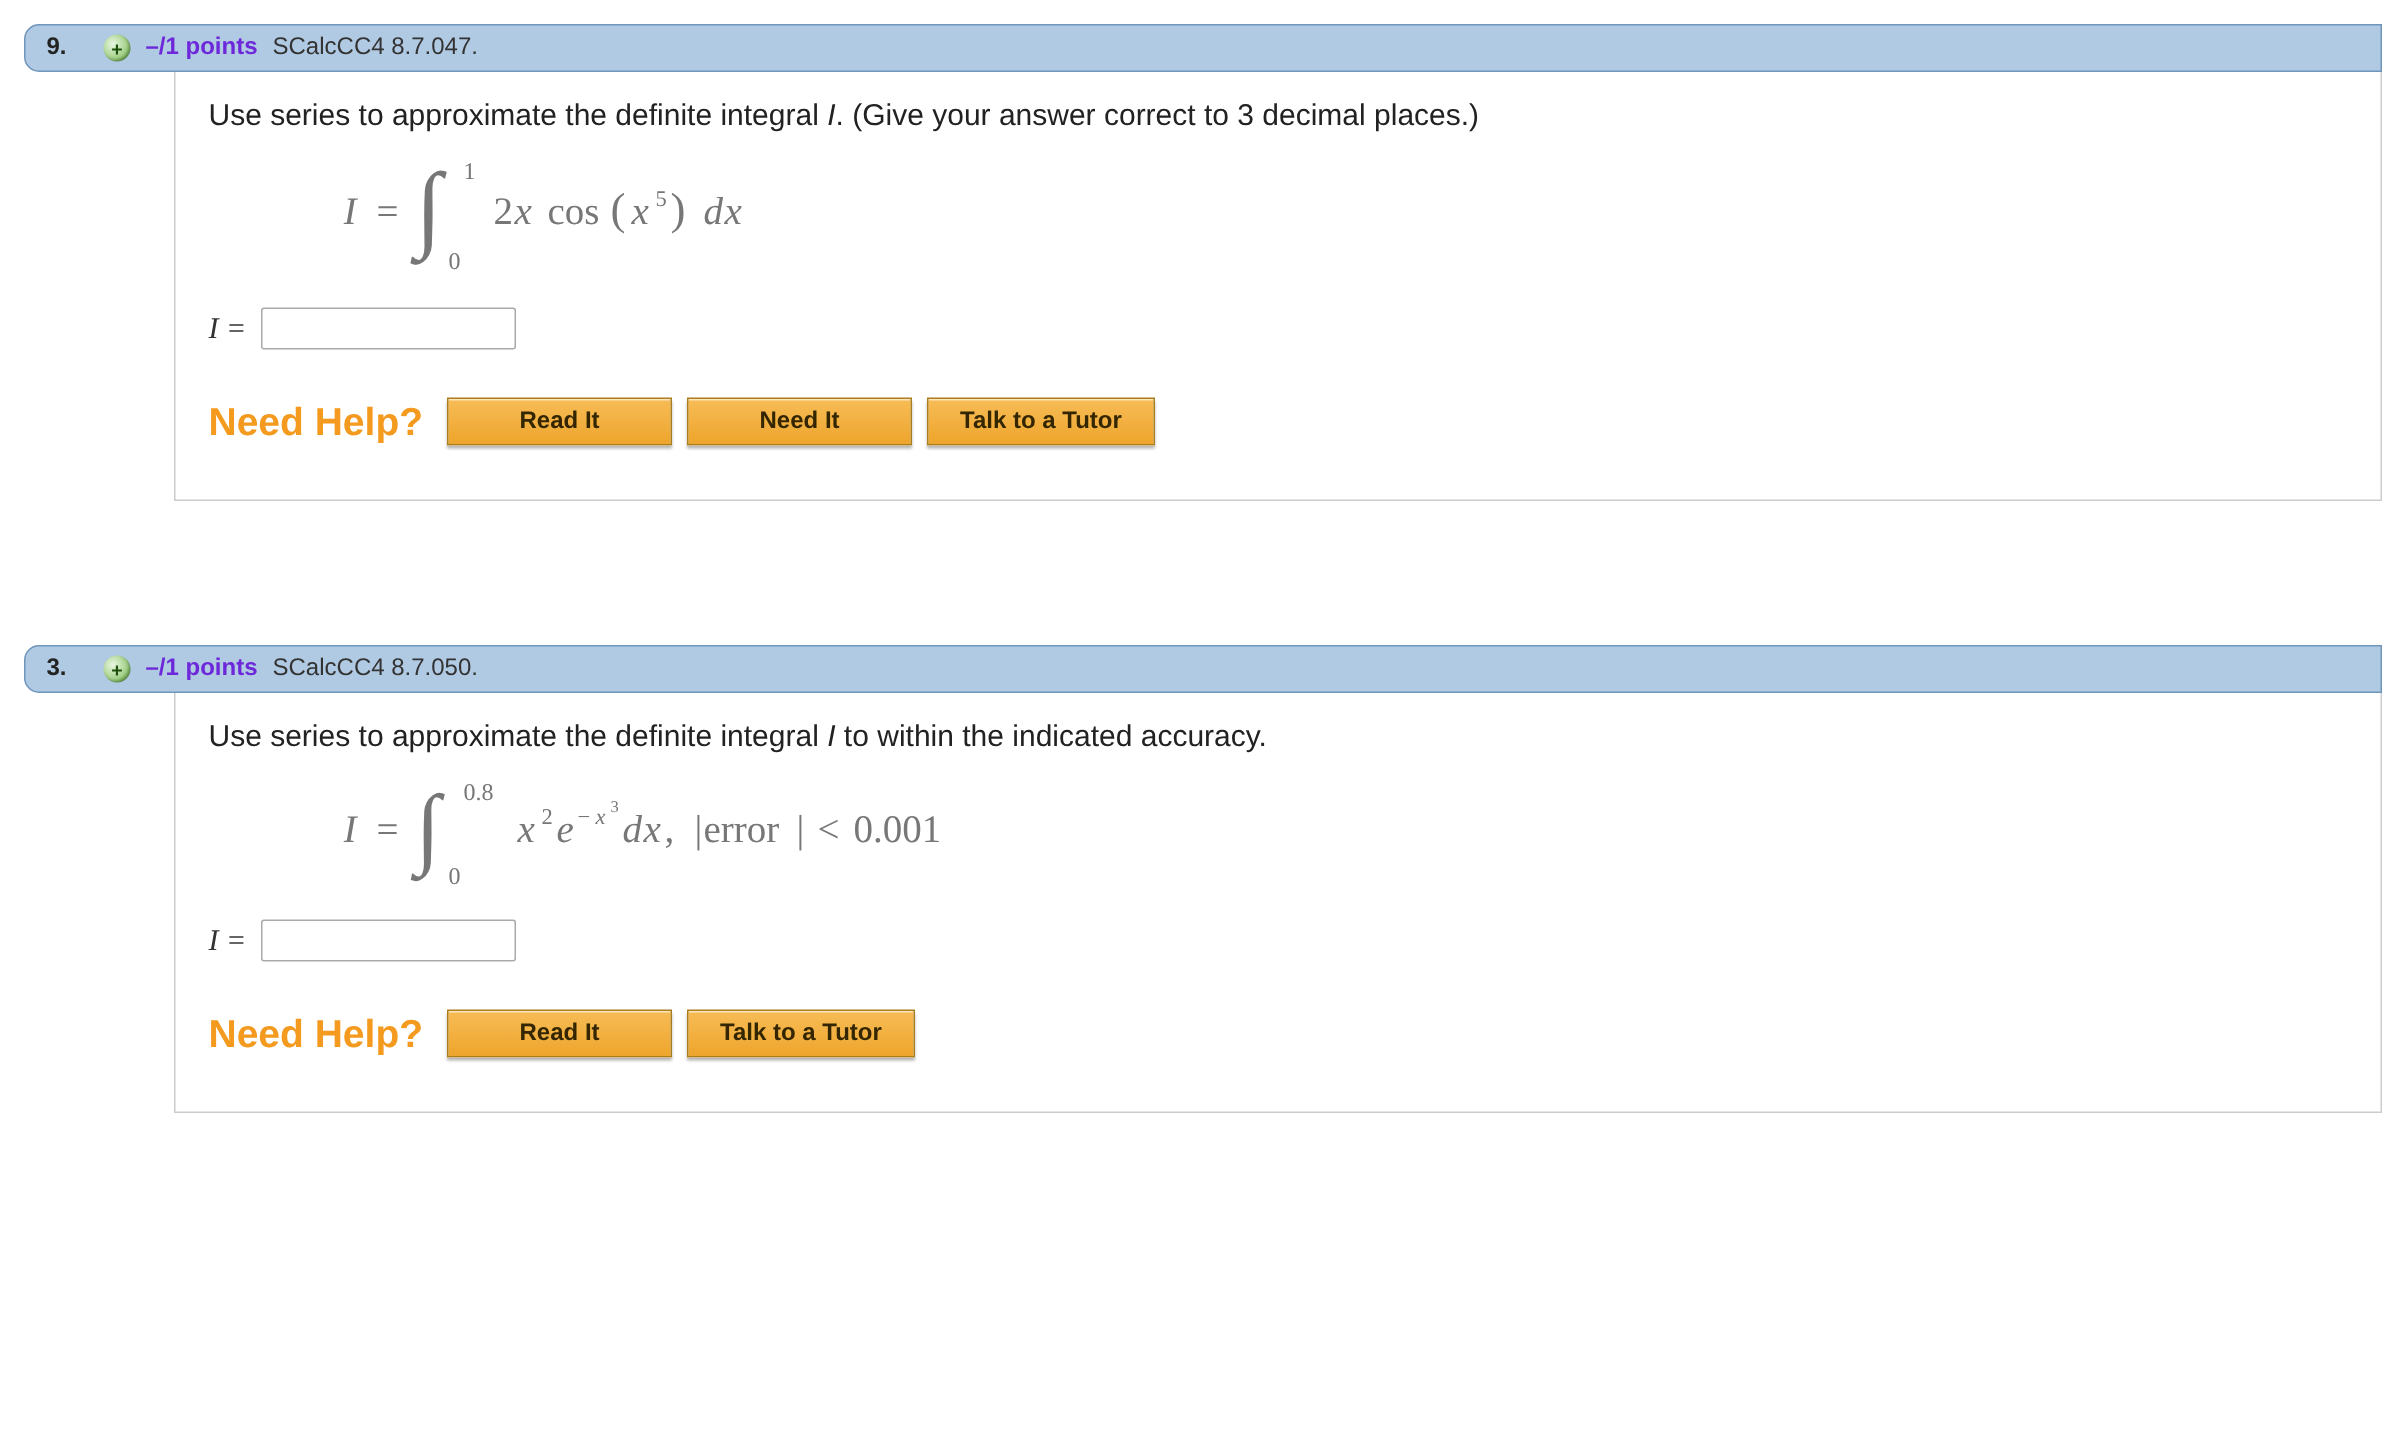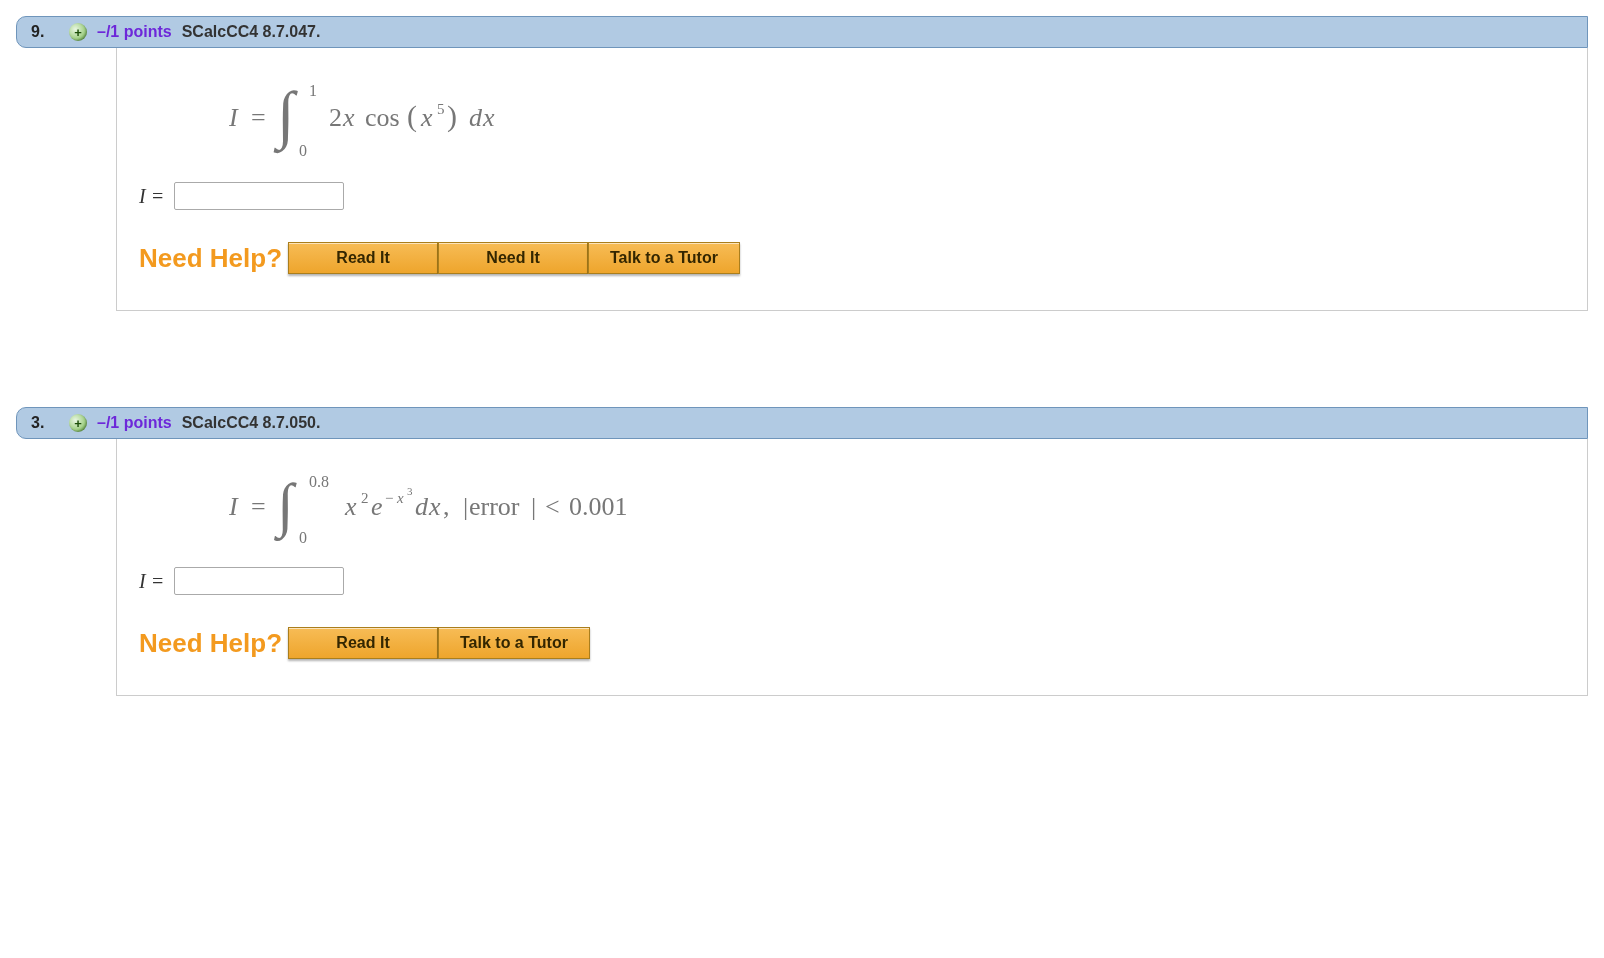--- a/index.html
+++ b/index.html
@@ -43,21 +43,20 @@
     font-weight: bold;
     line-height: 1;
     box-shadow: inset -1px -1px 2px rgba(0,0,0,.25);
   }
   .points {
     color: #6d28d9;
     font-weight: bold;
   }
   .problem-ref {
     color: #333;
-    font-weight: bold;
   }
   .q-body {
     margin-left: 100px;
     margin-right: 0;
     border: 1px solid #ccc;
     border-top: none;
     padding: 18px 22px 36px;
     font-size: 20px;
   }
   .prompt {
@@ -85,21 +84,21 @@
     width: 170px;
     height: 28px;
     border: 1px solid #aaa;
     border-radius: 2px;
     font-size: 16px;
     padding: 2px 6px;
   }
   .help-row {
     display: flex;
     align-items: center;
-    gap: 0;
+    gap: 10px;
     margin-top: 10px;
   }
   .need-help {
     color: #f39a1f;
     font-weight: bold;
     font-size: 26px;
     margin-right: 6px;
     font-family: Arial, Verdana, sans-serif;
   }
   .help-btn {
@@ -121,20 +120,21 @@
 <body>
 
 <div class="question">
   <div class="q-header">
     <span class="q-number">9.</span>
     <span class="expand-icon">+</span>
     <span class="points">–/1 points</span>
     <span class="problem-ref">SCalcCC4 8.7.047.</span>
   </div>
   <div class="q-body">
+    <div class="prompt">Use series to approximate the definite integral <em>I</em>. (Give your answer correct to 3 decimal places.)</div>
 
     <div class="eqn">
       <svg width="320" height="90" viewBox="0 0 320 90">
         <g font-family="Georgia, 'Times New Roman', serif" fill="#777" font-style="italic">
           <text x="0" y="52" font-size="26">I</text>
           <text x="22" y="52" font-size="26" font-style="normal">=</text>
 
           <text x="48" y="62" font-size="64" font-style="normal">∫</text>
           <text x="80" y="22" font-size="16" font-style="normal">1</text>
           <text x="70" y="82" font-size="16" font-style="normal">0</text>
@@ -167,20 +167,21 @@
 </div>
 
 <div class="question">
   <div class="q-header">
     <span class="q-number">3.</span>
     <span class="expand-icon">+</span>
     <span class="points">–/1 points</span>
     <span class="problem-ref">SCalcCC4 8.7.050.</span>
   </div>
   <div class="q-body">
+    <div class="prompt">Use series to approximate the definite integral <em>I</em> to within the indicated accuracy.</div>
 
     <div class="eqn">
       <svg width="440" height="84" viewBox="0 0 440 84">
         <g font-family="Georgia, 'Times New Roman', serif" fill="#777" font-style="italic">
           <text x="0" y="50" font-size="26">I</text>
           <text x="22" y="50" font-size="26" font-style="normal">=</text>
           <text x="48" y="60" font-size="60" font-style="normal">∫</text>
           <text x="80" y="22" font-size="16" font-style="normal">0.8</text>
           <text x="70" y="78" font-size="16" font-style="normal">0</text>
           <text x="116" y="50" font-size="26">x</text>

